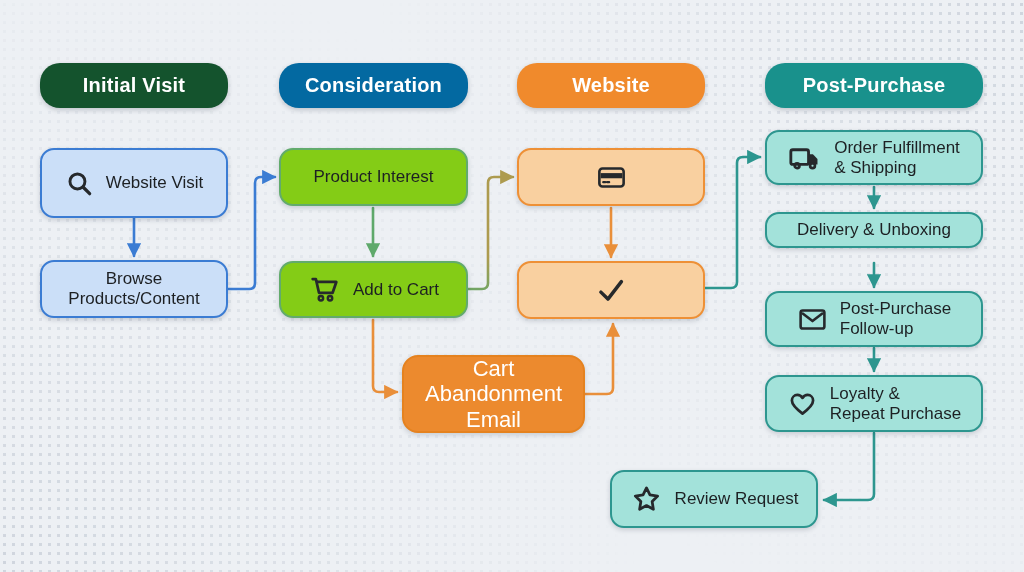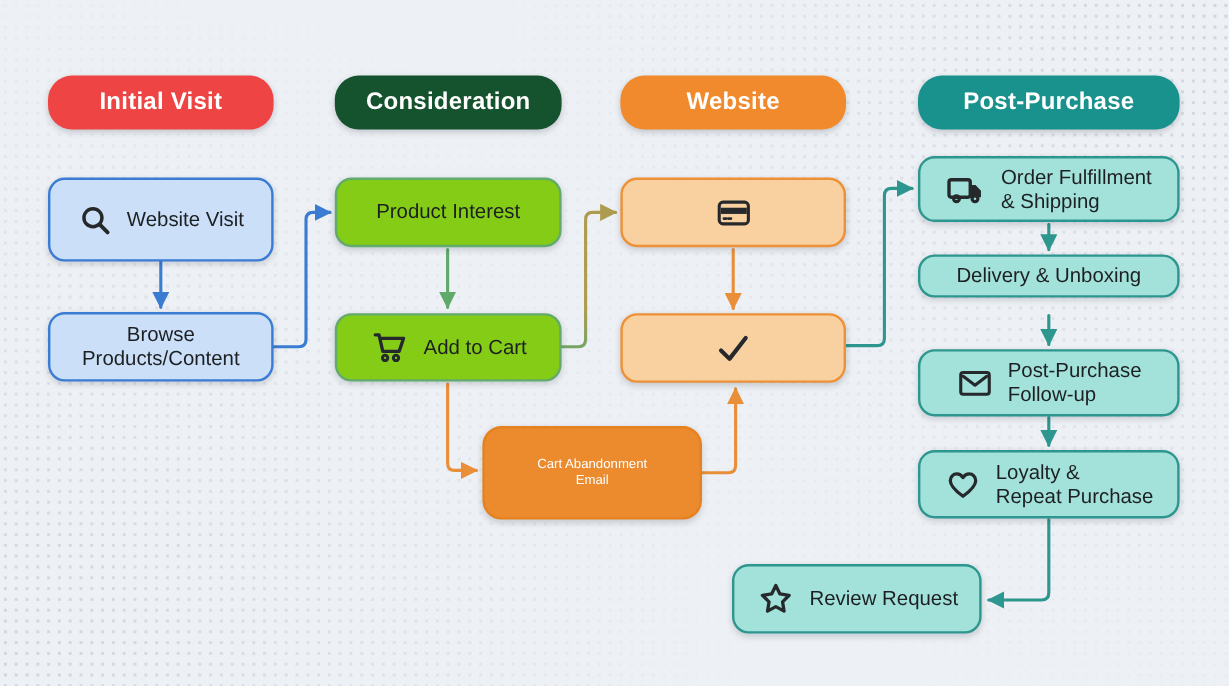--- a/index.html
+++ b/index.html
@@ -22,22 +22,22 @@
     mask-image:radial-gradient(circle at 0% 100%, #000 0%, rgba(0,0,0,.5) 28%, transparent 55%);
   }
   #arrows{position:absolute;left:0;top:0;z-index:1;}
   .stage{
     position:absolute;z-index:2;height:45px;
     display:flex;align-items:center;justify-content:center;
     border-radius:20px;color:#fff;font-weight:bold;font-size:20px;
     letter-spacing:.2px;
     box-shadow:0 2px 5px rgba(30,40,60,.22);
   }
-  .s-blue{background:#ef4444}
-  .s-green{background:#14532d}
+  .s-blue{background:#14532d}
+  .s-green{background:#0369a1}
   .s-orange{background:#f08a2c}
   .s-teal{background:#19918c}
   .node{
     position:absolute;z-index:2;
     display:flex;align-items:center;justify-content:center;gap:12px;
     border-radius:14px;border:2px solid;
     box-shadow:0 2px 5px rgba(30,40,60,.18);
     font-size:17px;line-height:1.16;color:#1d2023;
     padding:16px 8px;box-sizing:border-box;
   }
@@ -133,21 +133,21 @@
   <span class="ic">
     <svg width="33" height="33" viewBox="0 0 24 24" fill="none" stroke="#26292c" stroke-width="2" stroke-linecap="round" stroke-linejoin="round">
         <path d="M3.4 4.4h2.3l2.3 10h9.9l2.7-7.9H7"></path>
         <circle cx="9.4" cy="18.4" r="1.6" stroke-width="1.8"></circle>
         <circle cx="16" cy="18.4" r="1.6" stroke-width="1.8"></circle>
       </svg>
   </span>
   <span class="lbl">Add to Cart</span>
 </div>
 
-<div class="node n-orangesolid" style="left:402px;top:355px;width:183px;height:78px;font-size:11px">
+<div class="node n-orangesolid" style="left:402px;top:355px;width:183px;height:78px;font-size:22px">
   <span class="lbl">Cart Abandonment
 Email</span>
 </div>
 
 <div class="node n-orangelight has-icon" style="left:517px;top:148px;width:188px;height:58px">
   <span class="ic">
     <svg width="31" height="31" viewBox="0 0 24 24">
         <rect x="2.6" y="5" width="18.8" height="14" rx="2.4" fill="none" stroke="#26292c" stroke-width="2"></rect>
         <rect x="3.6" y="8.6" width="16.8" height="4" fill="#26292c"></rect>
         <path d="M5.6 15.6h1.6 M8.6 15.6h1.6" stroke="#26292c" stroke-width="1.7" stroke-linecap="round"></path>

